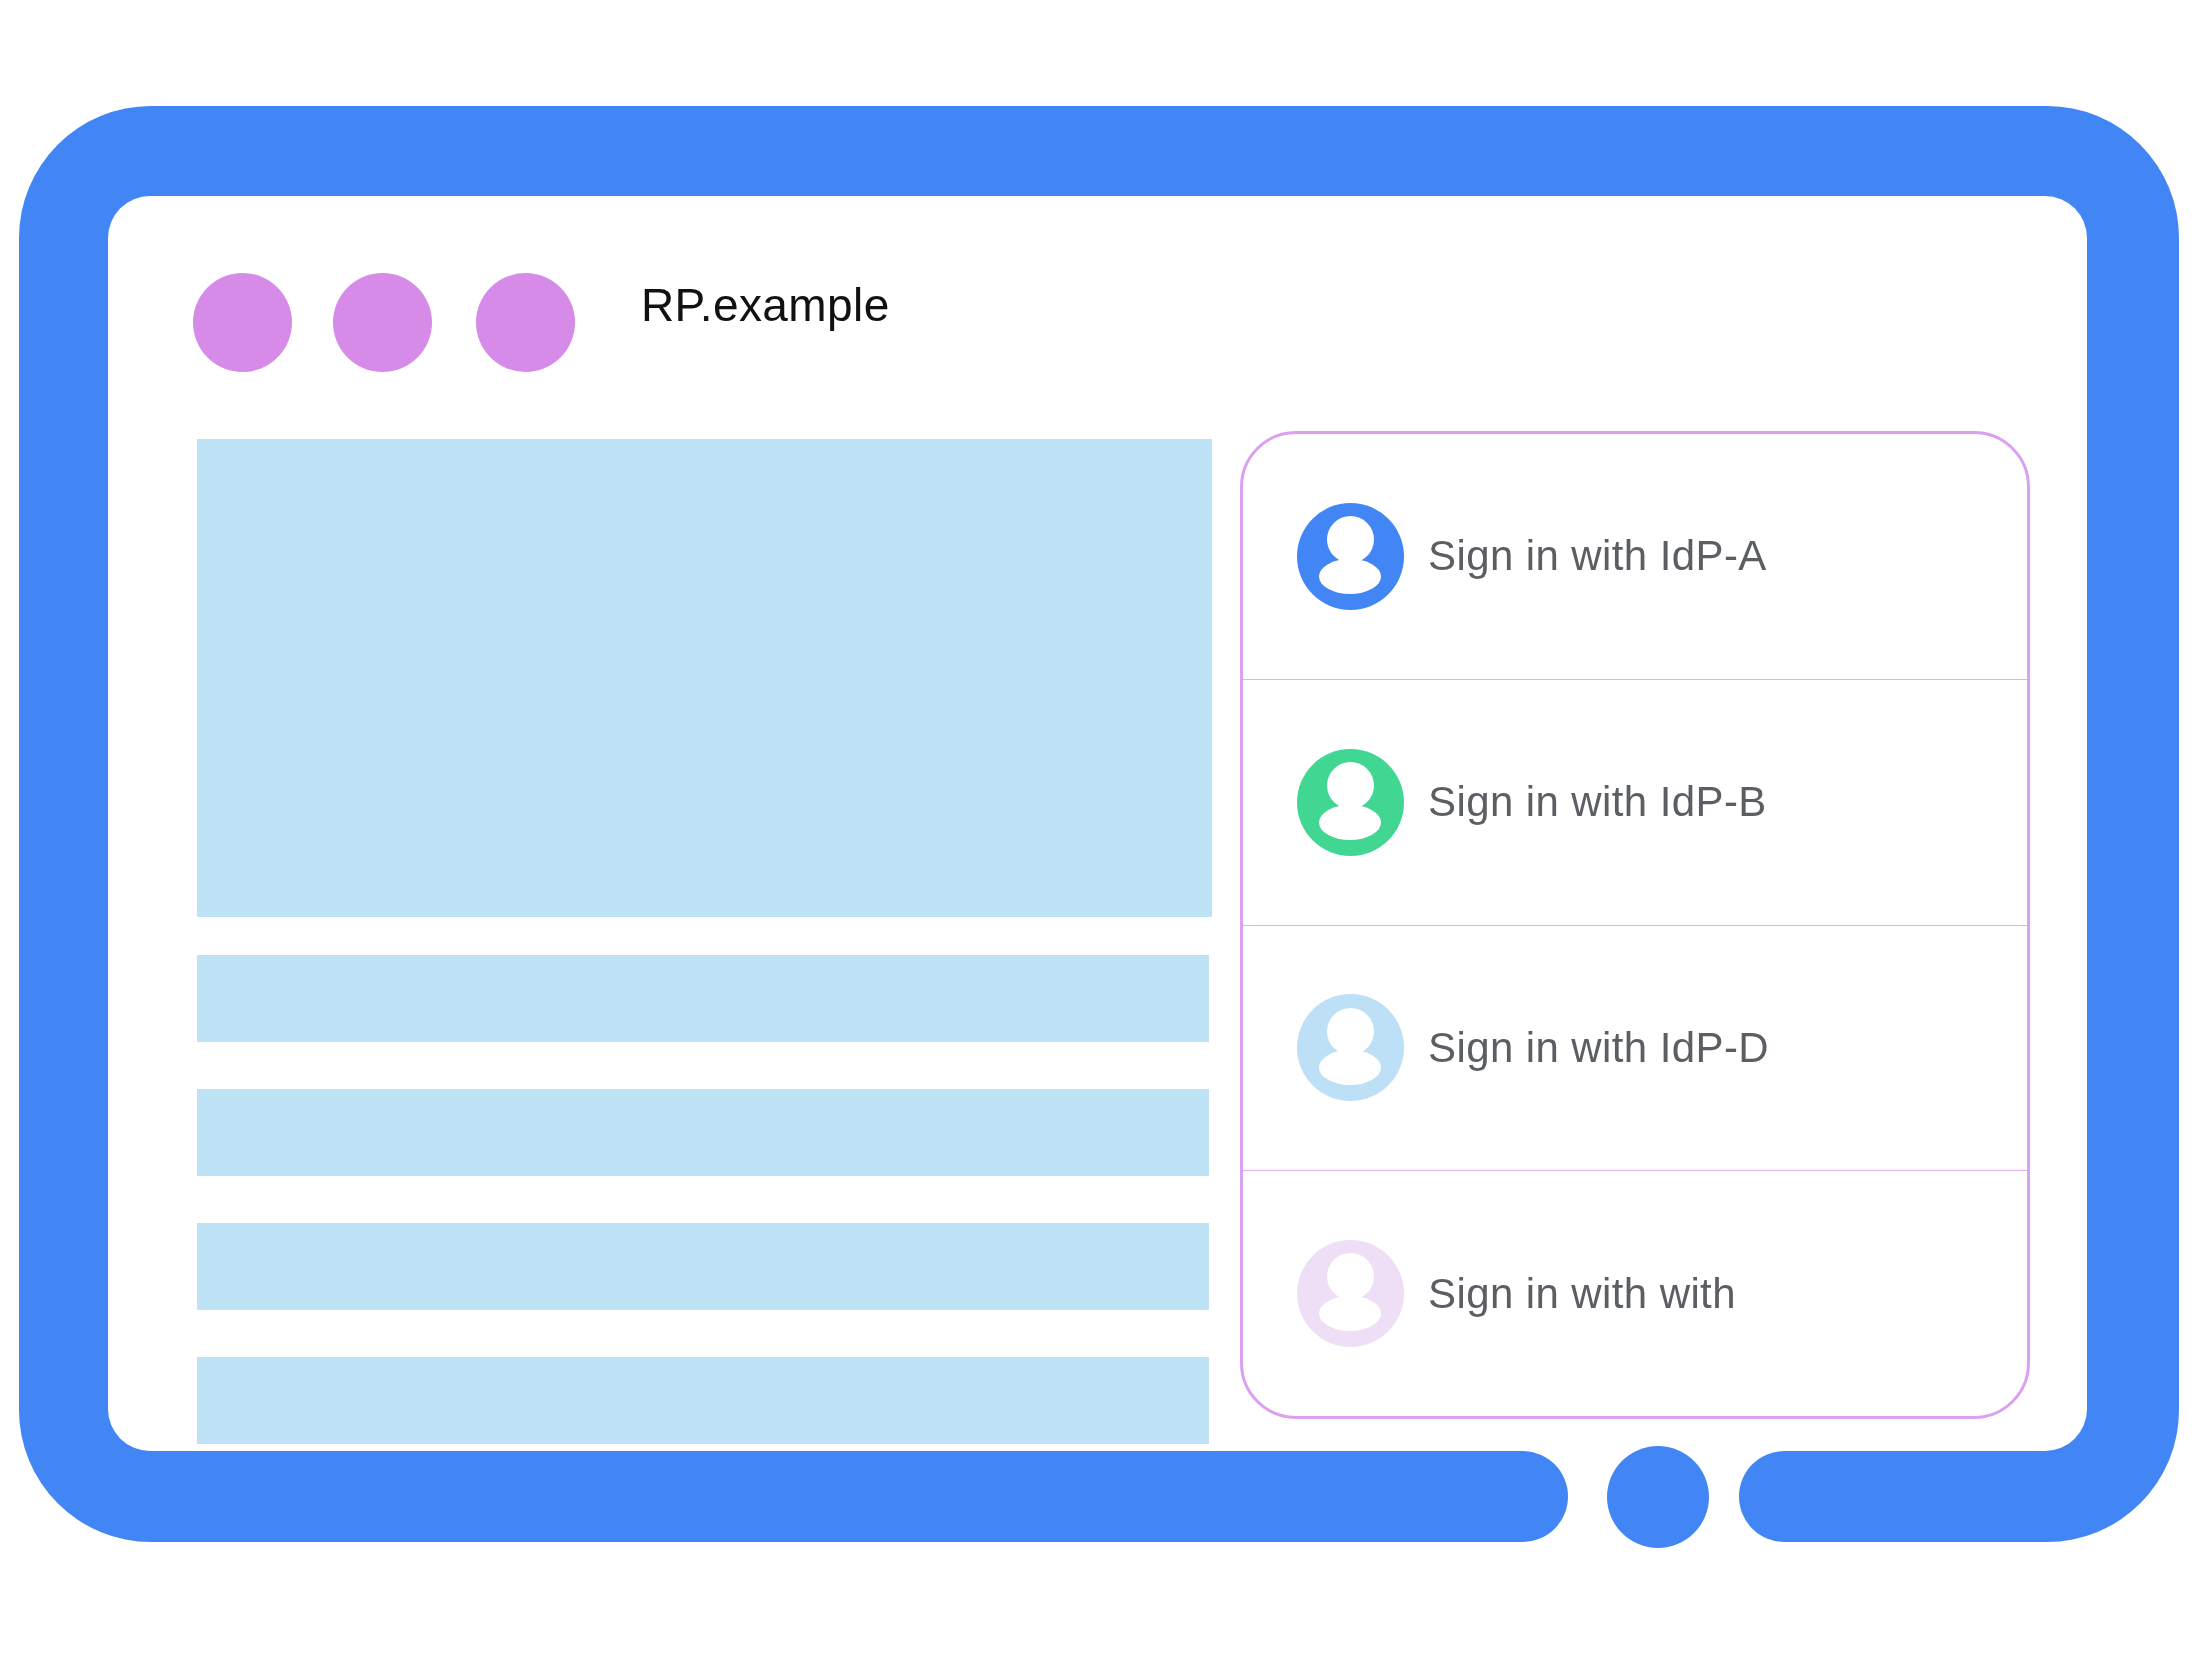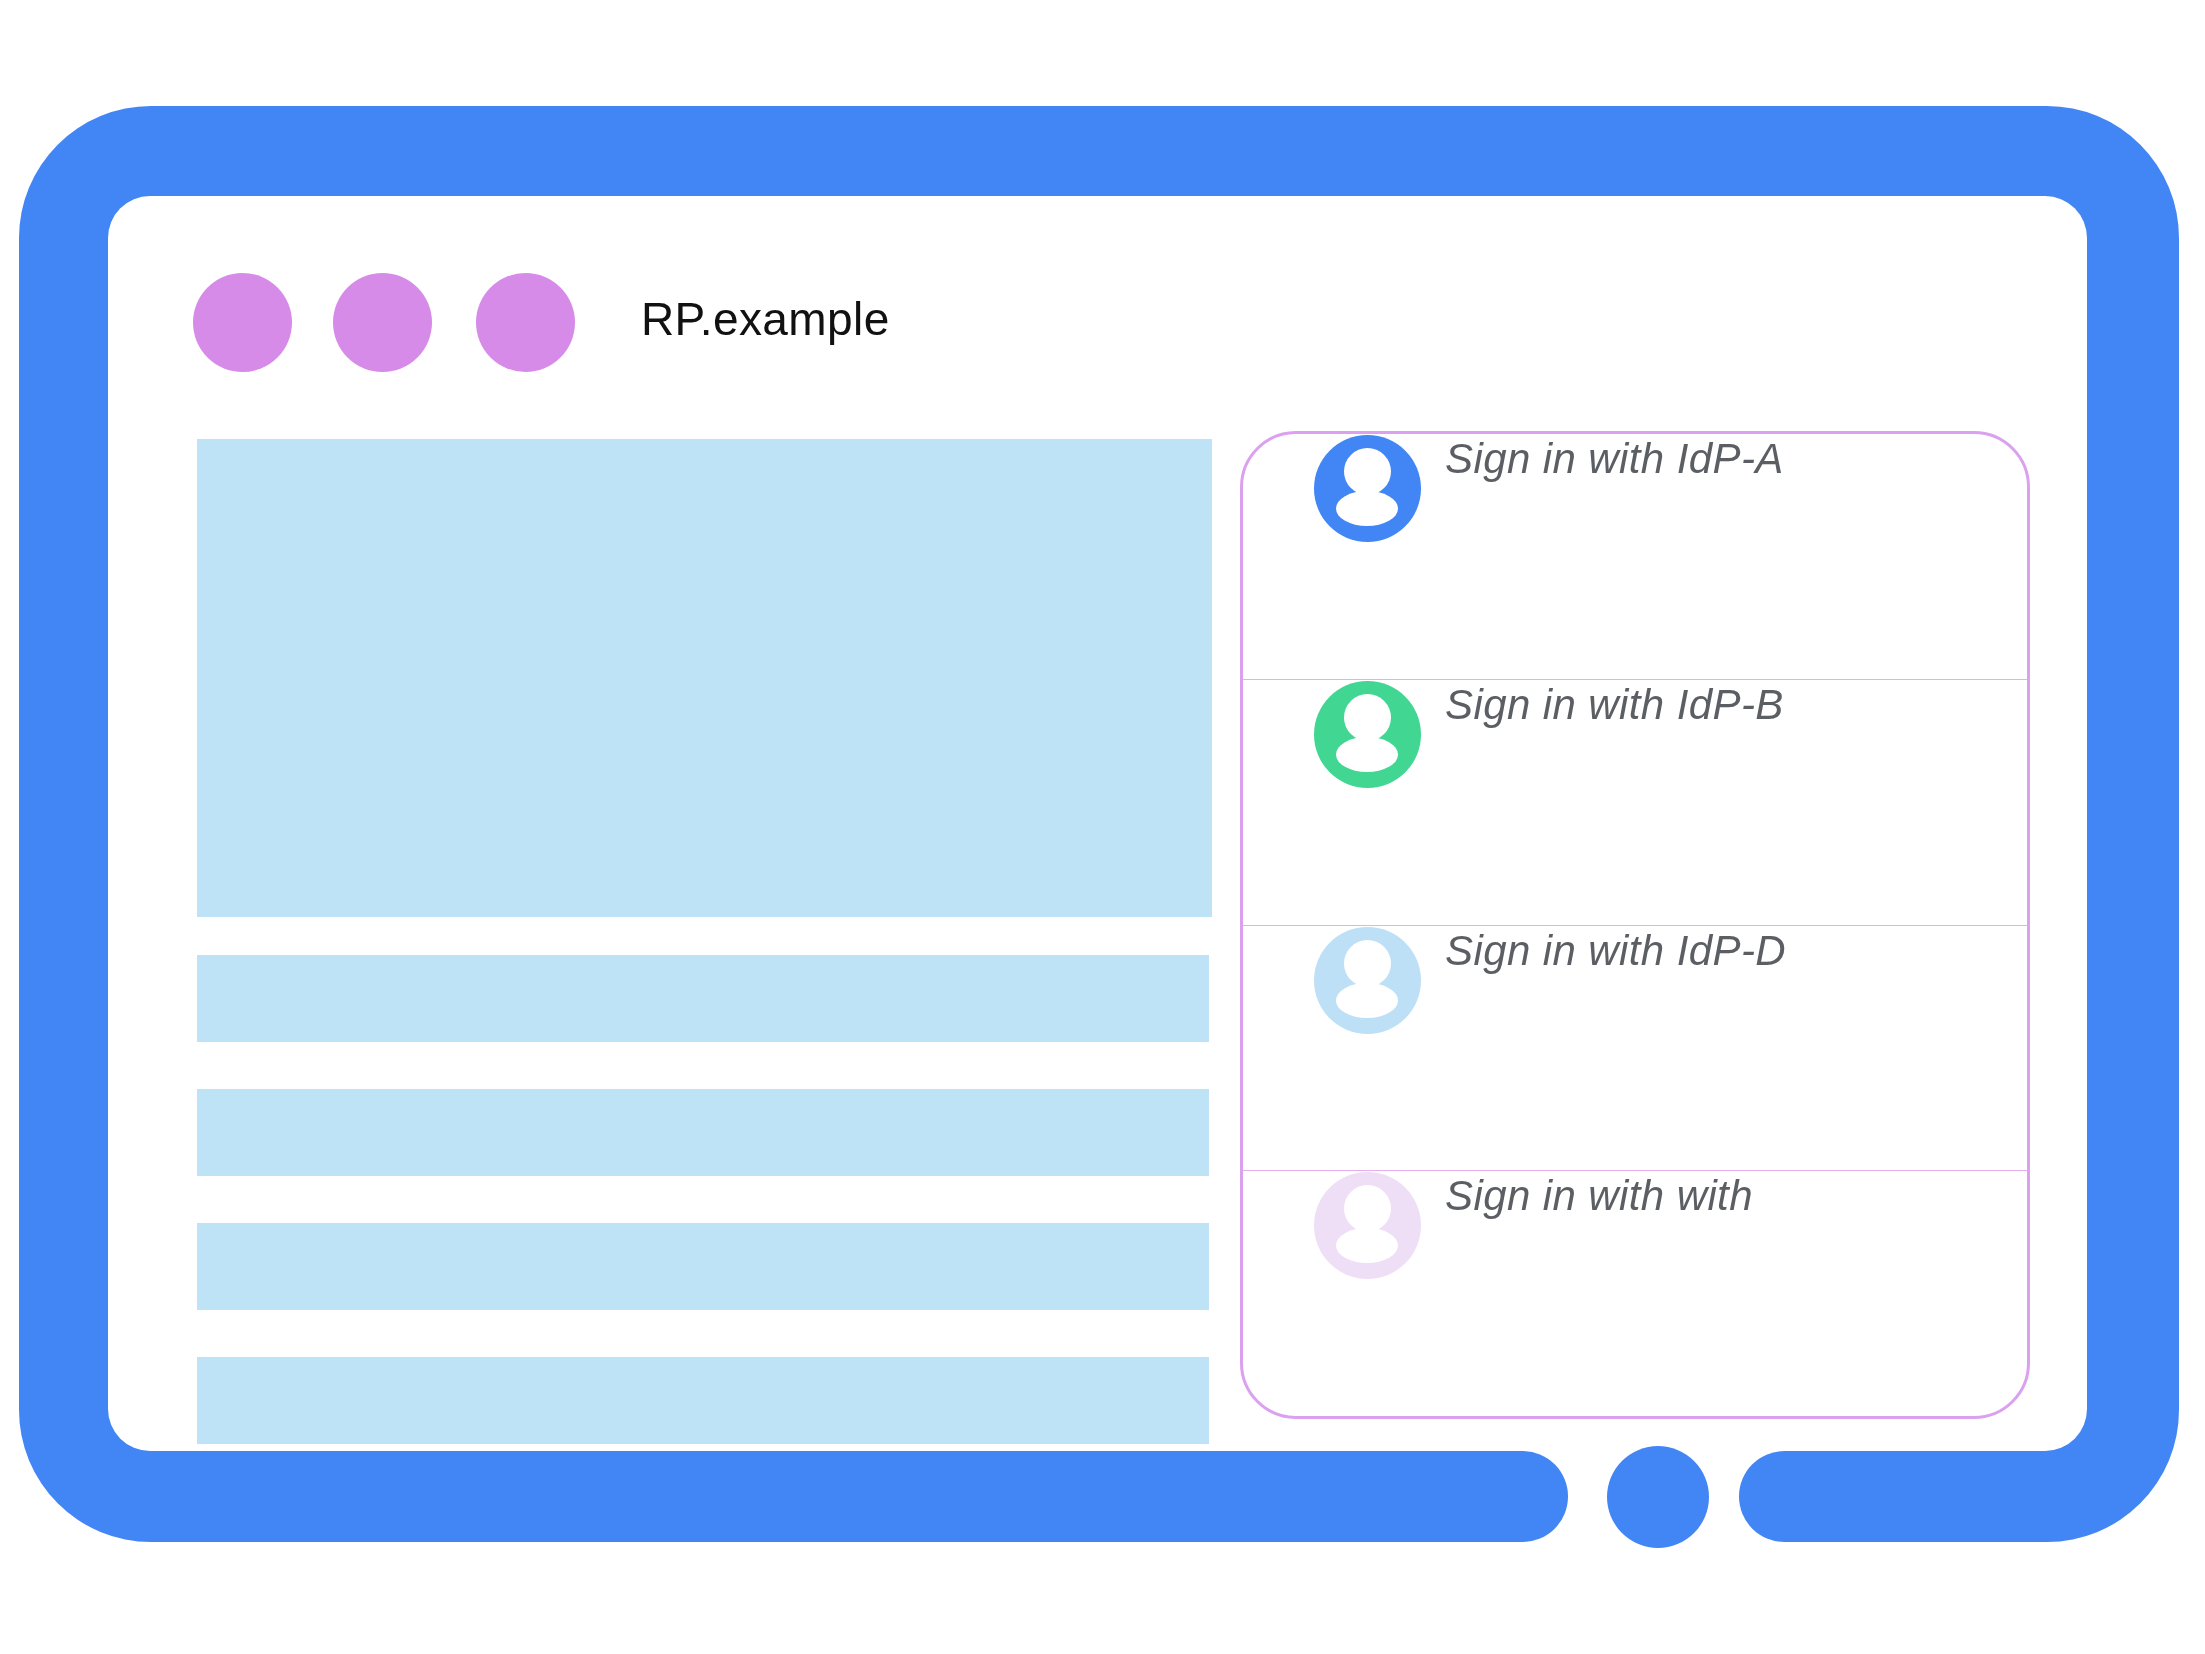--- a/index.html
+++ b/index.html
@@ -25,37 +25,37 @@
     position:absolute;left:1607px;top:1446px;width:102px;height:102px;border-radius:50%;
     background:var(--frame_blue);
   }
   
   .window-dot{
     position:absolute;top:273px;width:99px;height:99px;border-radius:50%;
     background:var(--window_dot_orchid);
   }
   .dot1{left:193px;} .dot2{left:333px;} .dot3{left:476px;}
   .page-title{
-    position:absolute;left:641px;top:292px;font-size:46px;line-height:55px;
+    position:absolute;left:641px;top:278px;font-size:46px;line-height:55px;
     color:var(--title_text);letter-spacing:0.4px;
   }
   
   .ph{position:absolute;background:var(--content_block_blue);}
   .ph-hero{left:197px;top:439px;width:1015px;height:478px;}
   .ph-bar{left:197px;width:1012px;height:87px;}
   .bar1{top:955px;} .bar2{top:1089px;} .bar3{top:1223px;} .bar4{top:1357px;}
   
   .signin-panel{
     position:absolute;left:1240px;top:431px;width:790px;height:988px;
     box-sizing:border-box;border:3.5px solid var(--panel_border_purple);border-radius:56px;
     background:#ffffff;display:flex;flex-direction:column;overflow:hidden;
   }
   .signin-row{
-    flex:1 1 0;display:flex;padding-left:71px;
-    background:transparent;border:0;cursor:pointer;text-align:left;font-style:italic;
+    flex:1 1 0;display:flex;align-items:center;padding-left:54px;
+    background:transparent;border:0;cursor:pointer;text-align:left;
   }
   .signin-row + .signin-row{border-top:1.8px solid var(--divider_pink);}
   .avatar{
     position:relative;width:107px;height:107px;border-radius:50%;overflow:hidden;flex:0 0 auto;
   }
   .avatar .head{
     position:absolute;left:30px;top:13.2px;width:47px;height:47px;border-radius:50%;background:#ffffff;
   }
   .avatar .shoulders{
     position:absolute;left:22px;top:56px;width:62px;height:35px;border-radius:50%;background:#ffffff;

